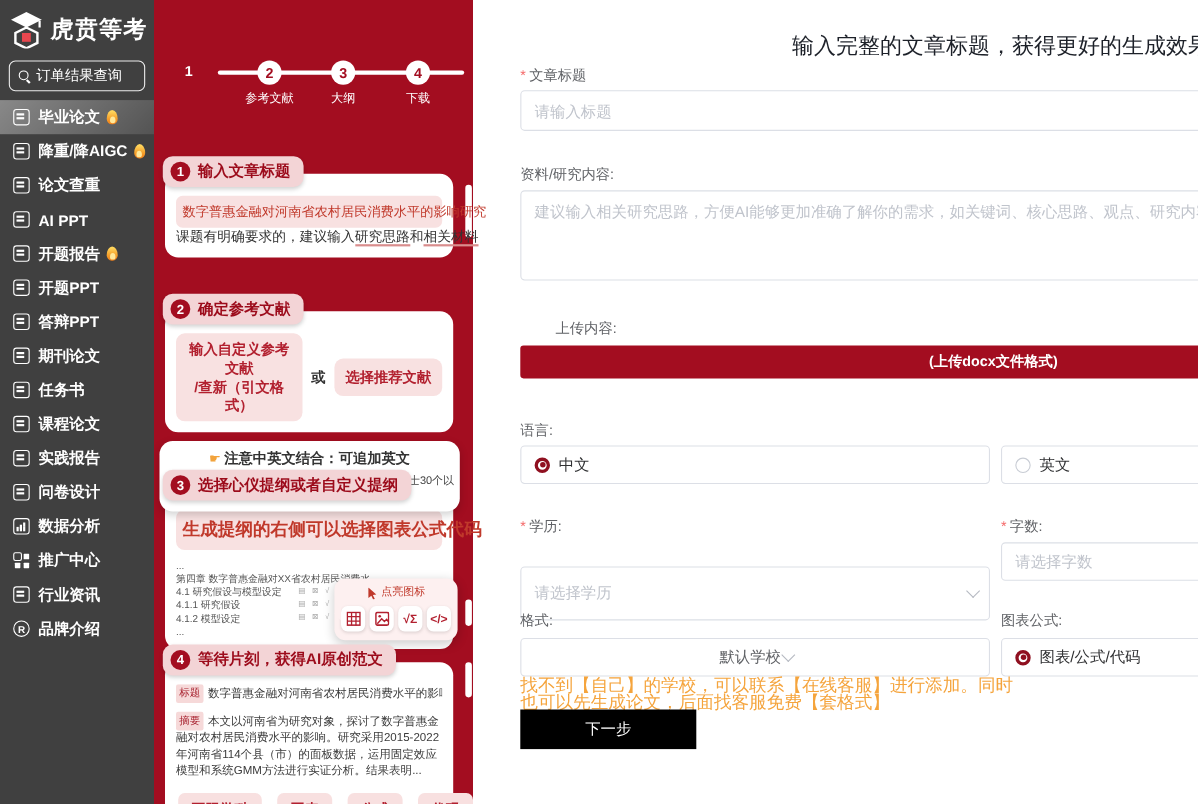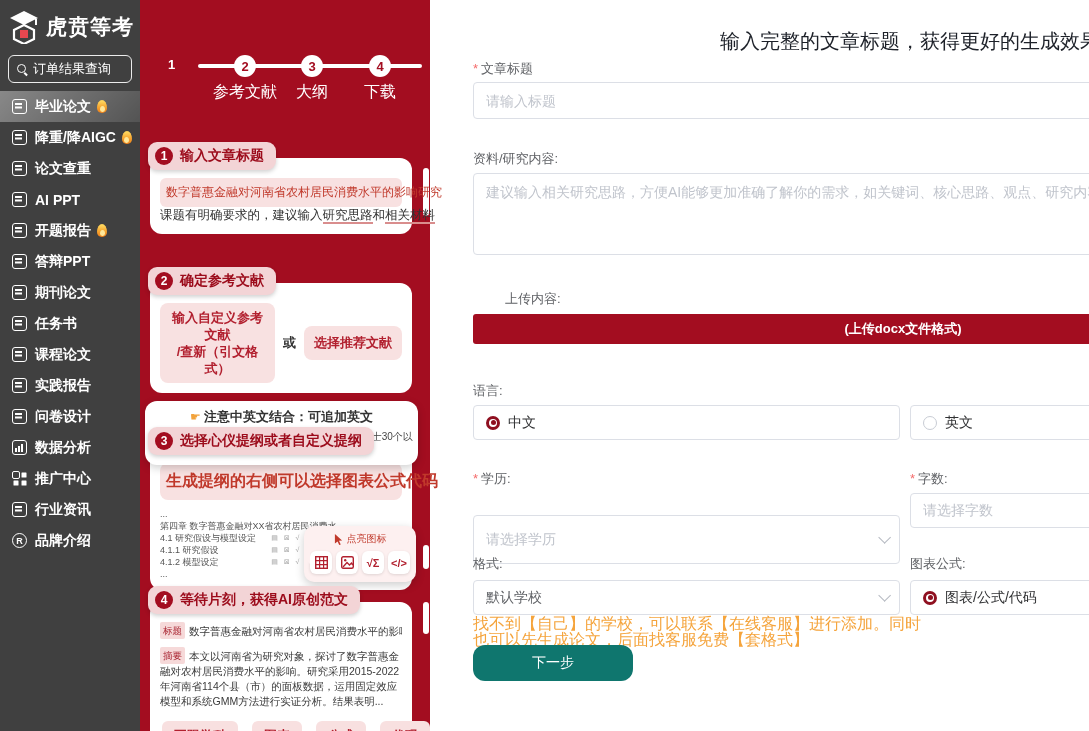--- a/index.html
+++ b/index.html
@@ -29,21 +29,21 @@
   .flame::before { content:""; position:absolute; left:2.5px; bottom:1px; width:5px; height:6px; background:#ffe89a; border-radius:50% 50% 46% 46%/60% 60% 40% 40%; }
 
   
   .mid { position:absolute; left:140px; top:0; width:290px; height:731px; background:#a30d20; z-index:2; }
   .scroll-thumb { position:absolute; right:1px; width:6px; border-radius:3px; background:#fff; }
   
   .stepper { position:absolute; left:0; top:50px; width:290px; height:46px; }
   .step-line { position:absolute; left:58px; right:8px; top:14px; height:4px; background:#fff; border-radius:2px; }
   .step-num-plain { position:absolute; left:28px; top:7px; color:#fff; font-size:13px; font-weight:bold; }
   .step-circle { position:absolute; top:5px; width:22px; height:22px; background:#fff; border-radius:50%; color:#a30d20; font-size:13px; font-weight:bold; display:flex; align-items:center; justify-content:center; }
-  .step-label { position:absolute; top:32px; color:#fff; font-size:16px; transform:translateX(-50%); white-space:nowrap; }
+  .step-label { position:absolute; top:32px; color:#fff; font-size:11px; transform:translateX(-50%); white-space:nowrap; }
 
   .group { position:absolute; left:0; width:290px; }
   .g-badge { position:relative; z-index:2; display:inline-flex; align-items:center; gap:7px; margin-left:8px; background:#f3d4d6; border-radius:9px; padding:5px 12px 5px 7px; box-shadow:0 2px 4px rgba(0,0,0,.18); }
   .g-num { width:18px; height:18px; border-radius:50%; background:#a30d20; color:#fff; font-size:12px; font-weight:bold; display:flex; align-items:center; justify-content:center; flex:0 0 auto; }
   .g-title { color:#9c0b1b; font-size:14px; font-weight:bold; white-space:nowrap; }
   .g-card { position:relative; z-index:1; background:#fff; border-radius:12px; margin:-12px 18px 0 10px; padding:20px 10px 10px 10px; }
 
   .ex-pill { background:#f8e1e1; color:#c0392b; font-size:12px; border-radius:6px; padding:6px 6px; text-align:center; white-space:nowrap; }
   .tip-line { color:#333; font-size:12.5px; text-align:center; white-space:nowrap; }
   .tip-u { border-bottom:2px solid #d98d8d; }
@@ -85,21 +85,21 @@
   .t-area { padding:8px 12px; resize:none; outline:none; font-family:inherit; line-height:20px; }
   .upload-bar { position:absolute; background:#a30d20; border-radius:3px; color:#fff; font-size:13px; font-weight:bold; display:flex; align-items:center; justify-content:center; cursor:pointer; }
   .opt-box { display:flex; align-items:center; gap:8px; padding:0 12px; cursor:pointer; }
   .sel-box { display:flex; align-items:center; justify-content:space-between; padding:0 12px; cursor:pointer; color:#c0c4cc; }
   .sel-box .val { color:#c0c4cc; }
   .radio { width:14px; height:14px; border-radius:50%; border:1px solid #c8ccd4; background:#fff; position:relative; flex:0 0 auto; }
   .radio.checked { border:3px solid #8f1020; }
   .radio.checked::after { content:""; position:absolute; left:50%; top:50%; width:5px; height:5px; margin:-2.5px 0 0 -2.5px; border-radius:50%; background:#8f1020; }
   .chev { width:9px; height:9px; border-right:1.6px solid #b6bac2; border-bottom:1.6px solid #b6bac2; transform:rotate(45deg) translateY(-3px); flex:0 0 auto; }
   .hint { position:absolute; font-size:16px; color:#f5a43c; line-height:16px; }
-  .next-btn { position:absolute; background:#0f766e; color:#fff; font-size:14px; border:none; border-radius:12px; cursor:pointer; display:flex; align-items:center; justify-content:center; font-family:inherit; }
+  .next-btn { position:absolute; background:#000000; color:#fff; font-size:14px; border:none; border-radius:0; cursor:pointer; display:flex; align-items:center; justify-content:center; font-family:inherit; }
   .cursor-ic { width:9px; height:11px; }
 </style>
 </head>
 <body>
 
 <div class="stage">
 
   <div class="sidebar">
     <div class="logo-row">
       <svg class="logo-ic" width="32" height="34" viewBox="0 0 32 34">
@@ -130,20 +130,24 @@
         <span>论文查重</span>
       </div>
       <div class="side-item">
         <span class="s-ic ic-doc"></span>
         <span>AI PPT</span>
       </div>
       <div class="side-item">
         <span class="s-ic ic-doc"></span>
         <span>开题报告</span>
         <span class="flame"></span>
+      </div>
+      <div class="side-item">
+        <span class="s-ic ic-doc"></span>
+        <span>开题PPT</span>
       </div>
       <div class="side-item">
         <span class="s-ic ic-doc"></span>
         <span>答辩PPT</span>
       </div>
       <div class="side-item">
         <span class="s-ic ic-doc"></span>
         <span>期刊论文</span>
       </div>
       <div class="side-item">
@@ -333,21 +337,21 @@
       <span class="val">请选择学历</span>
       <span class="chev"></span>
     </div>
     <div class="sel-box" style="left:480px; top:493px; width:430px; height:35px;">
       <span class="val">请选择字数</span>
 
     </div>
 
     <span class="f-label" style="left:43px; top:555px;">格式:</span>
     <span class="f-label" style="left:480px; top:555px;">图表公式:</span>
-    <div class="sel-box" style="left:43px; top:580px; width:427px; height:35px;">
+    <div class="sel-box" style="left:43px; top:580px; width:427px; height:35px;justify-content:center;">
       <span class="val" style="color:#606266;">默认学校</span>
       <span class="chev"></span>
     </div>
     <div class="opt-box" style="left:480px; top:580px; width:430px; height:35px;">
       <span class="radio checked"></span>
       <span>图表/公式/代码</span>
     </div>
 
     <div class="hint" style="left:43px; top:616px; width:450px;">找不到【自己】的学校，可以联系【在线客服】进行添加。同时也可以先生成论文，后面找客服免费【套格式】</div>
 

